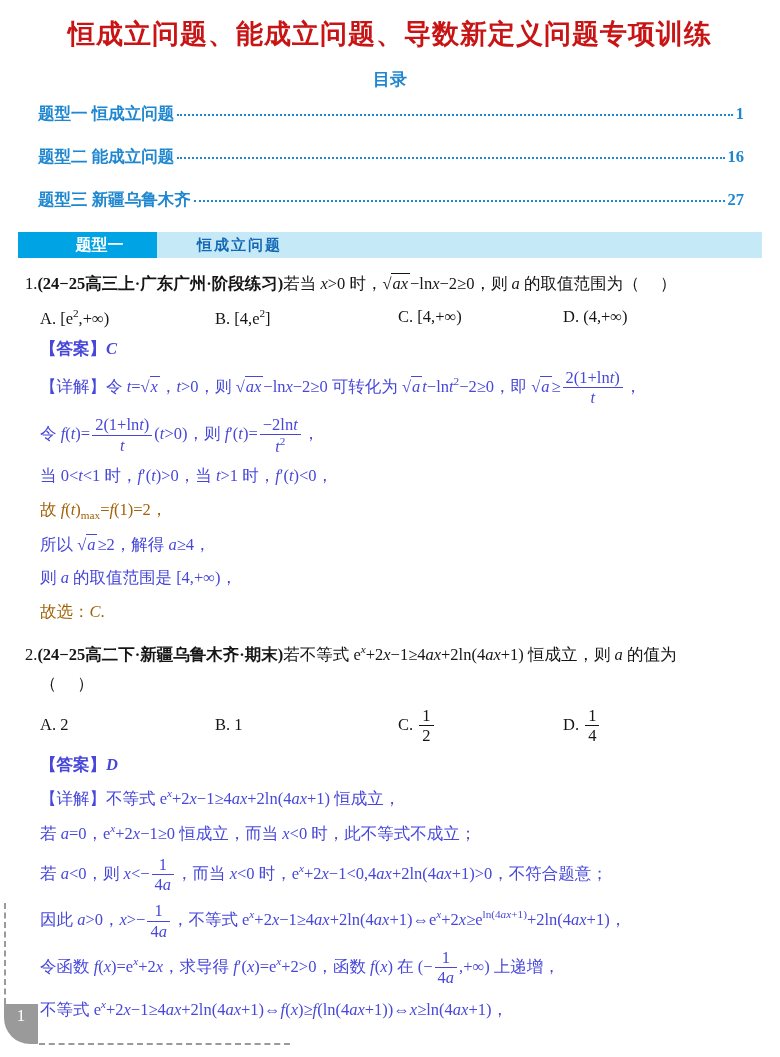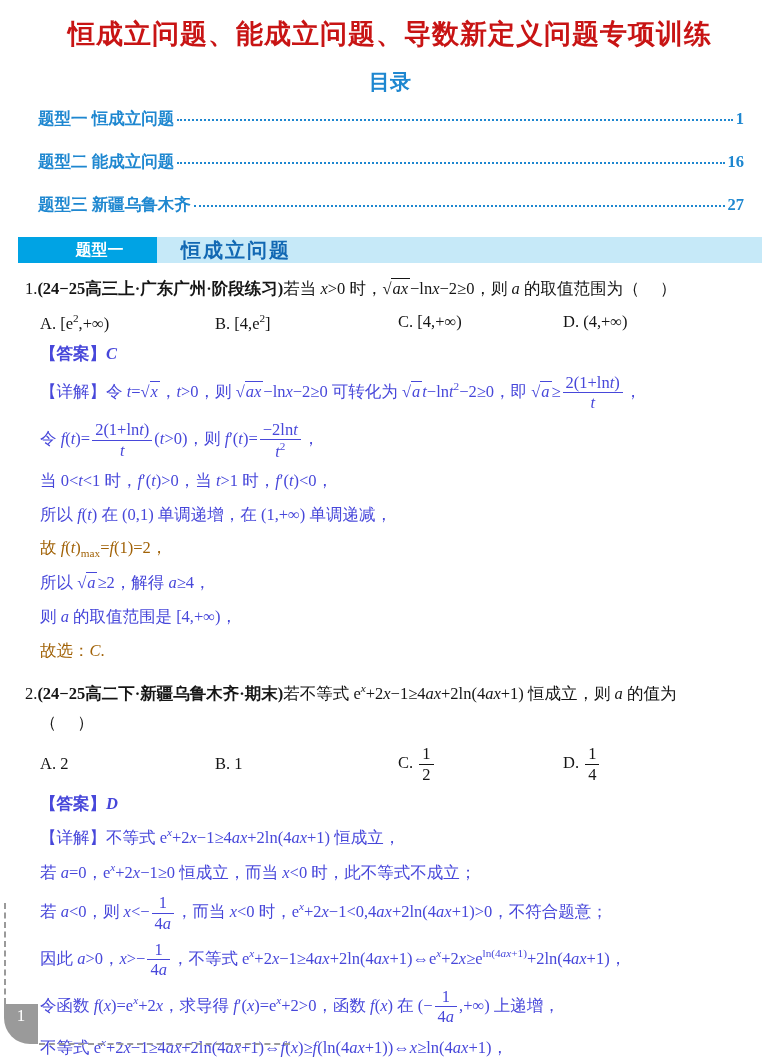--- a/index.html
+++ b/index.html
@@ -1,33 +1,33 @@
 <!DOCTYPE html>
 <html><head>
 <meta charset="utf-8">
 <style>
   html,body{margin:0;padding:0;background:#ffffff;}
   body{width:780px;height:1057px;font-family:"Liberation Serif","DejaVu Serif",serif;color:#151515;}
   .page{position:relative;width:780px;height:1057px;overflow:hidden;background:#fff;}
 
   .doc-title{margin:16px 20px 6px;text-align:center;font-size:27px;font-weight:bold;
     font-family:"Liberation Serif","DejaVu Serif",serif;letter-spacing:1px;}
-  .toc-heading{margin:16px 0 10px;text-align:center;font-size:21px;font-weight:bold;}
+  .toc-heading{margin:16px 0 10px;text-align:center;font-size:17px;font-weight:bold;}
 
   .toc{margin:0 36px 0 38px;}
   .toc-row{display:flex;align-items:baseline;font-size:16.5px;font-weight:bold;margin:12px 0 21px;cursor:pointer;}
   .toc-label{white-space:nowrap;}
   .toc-leader{flex:1 1 auto;border-bottom:2.2px dotted currentColor;margin:0 3px;transform:translateY(-3px);}
   .toc-page{white-space:nowrap;}
 
   .section-bar{display:flex;align-items:stretch;height:26px;margin:14px 18px 0 18px;}
   .section-badge{flex:0 0 115px;display:flex;align-items:center;justify-content:center;
     color:#ffffff;font-size:16px;font-weight:bold;font-family:"Liberation Sans","DejaVu Sans",sans-serif;padding-left:24px;}
-  .section-title{flex:1 1 auto;display:flex;align-items:center;padding-left:24px;
-    font-size:20px;font-weight:bold;letter-spacing:2px;text-align:center;}
+  .section-title{flex:1 1 auto;display:flex;align-items:center;padding-left:40px;
+    font-size:15px;font-weight:bold;letter-spacing:2px;text-align:center;}
 
   .problem{margin:0 18px 0 25px;font-size:16.5px;}
   .stem{margin:13px 0 4px;line-height:1.55;}
   .stem2{margin:2px 0 4px 15px;}
   .options{display:flex;align-items:center;margin:10px 0 8px 15px;}
   .opt{white-space:nowrap;}
   .opt-a{flex:0 0 175px;} .opt-b{flex:0 0 183px;} .opt-c{flex:0 0 165px;} .opt-d{flex:1 1 auto;}
   .answer{margin:10px 0 8px 15px;font-weight:bold;}
   .sol{margin:9px 0 9px 15px;line-height:1.5;}
 
@@ -83,21 +83,20 @@
     <div class="options">
       <span class="opt opt-a">A.&nbsp;[e<sup>2</sup>,+∞)</span>
       <span class="opt opt-b">B.&nbsp;[4,e<sup>2</sup>]</span>
       <span class="opt opt-c">C.&nbsp;[4,+∞)</span>
       <span class="opt opt-d">D.&nbsp;(4,+∞)</span>
     </div>
     <p class="answer" style="color:#4747DA">【答案】<i>C</i></p>
     <p class="sol" style="color:#4747DA">【详解】令 <i>t</i>=<span class="sq">√<span class="ov"><i>x</i></span></span>，<i>t</i>&gt;0，则 <span class="sq">√<span class="ov"><i>ax</i></span></span>−ln<i>x</i>−2≥0 可转化为 <span class="sq">√<span class="ov"><i>a</i></span></span><i>t</i>−ln<i>t</i><sup>2</sup>−2≥0，即 <span class="sq">√<span class="ov"><i>a</i></span></span>≥<span class="fr"><span class="nu">2(1+ln<i>t</i>)</span><span class="de"><i>t</i></span></span>，</p>
     <p class="sol" style="color:#4747DA">令 <i>f</i>(<i>t</i>)=<span class="fr"><span class="nu">2(1+ln<i>t</i>)</span><span class="de"><i>t</i></span></span>(<i>t</i>&gt;0)，则 <i>f</i>′(<i>t</i>)=<span class="fr"><span class="nu">−2ln<i>t</i></span><span class="de"><i>t</i><sup>2</sup></span></span>，</p>
     <p class="sol" style="color:#4747DA">当 0&lt;<i>t</i>&lt;1 时，<i>f</i>′(<i>t</i>)&gt;0，当 <i>t</i>&gt;1 时，<i>f</i>′(<i>t</i>)&lt;0，</p>
-    <p class="sol" style="color:#4747DA">所以 <i>f</i>(<i>t</i>) 在 (0,1) 单调递增，在 (1,+∞) 单调递减，</p>
     <p class="sol" style="color:#a16207">故 <i>f</i>(<i>t</i>)<sub>max</sub>=<i>f</i>(1)=2，</p>
     <p class="sol" style="color:#4747DA">所以 <span class="sq">√<span class="ov"><i>a</i></span></span>≥2，解得 <i>a</i>≥4，</p>
     <p class="sol" style="color:#4747DA">则 <i>a</i> 的取值范围是 [4,+∞)，</p>
     <p class="sol" style="color:#a16207">故选：<i>C</i>.</p>
   </div>
 
   <div class="problem">
     <p class="stem" style="margin-top:16px">2.<b>(24−25高二下·新疆乌鲁木齐·期末)</b>若不等式 e<sup><i>x</i></sup>+2<i>x</i>−1≥4<i>ax</i>+2ln(4<i>ax</i>+1) 恒成立，则 <i>a</i> 的值为</p>
     <p class="stem stem2">（&nbsp;&nbsp;&nbsp;&nbsp;&nbsp;）</p>
     <div class="options">

